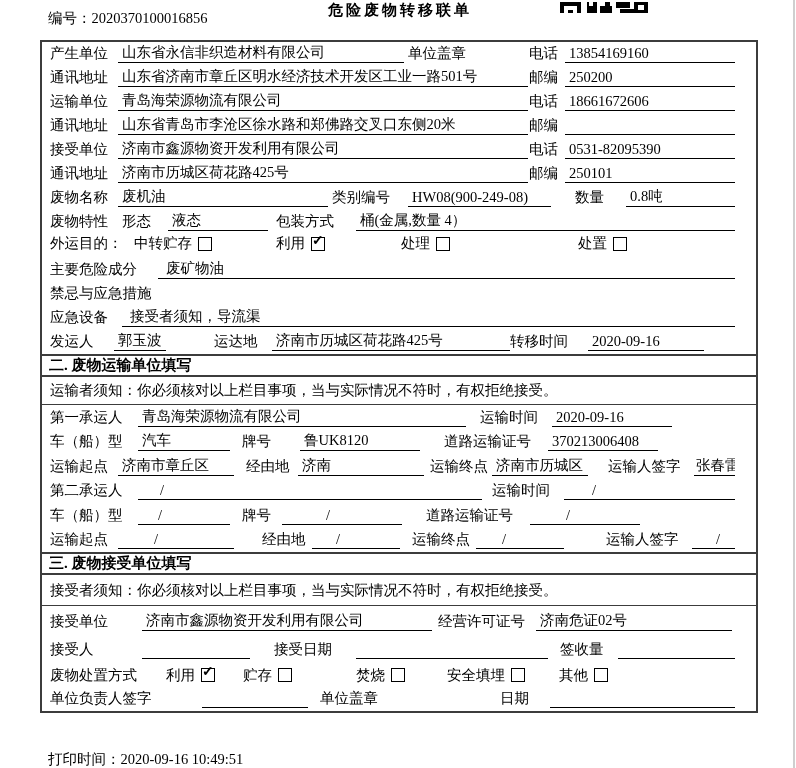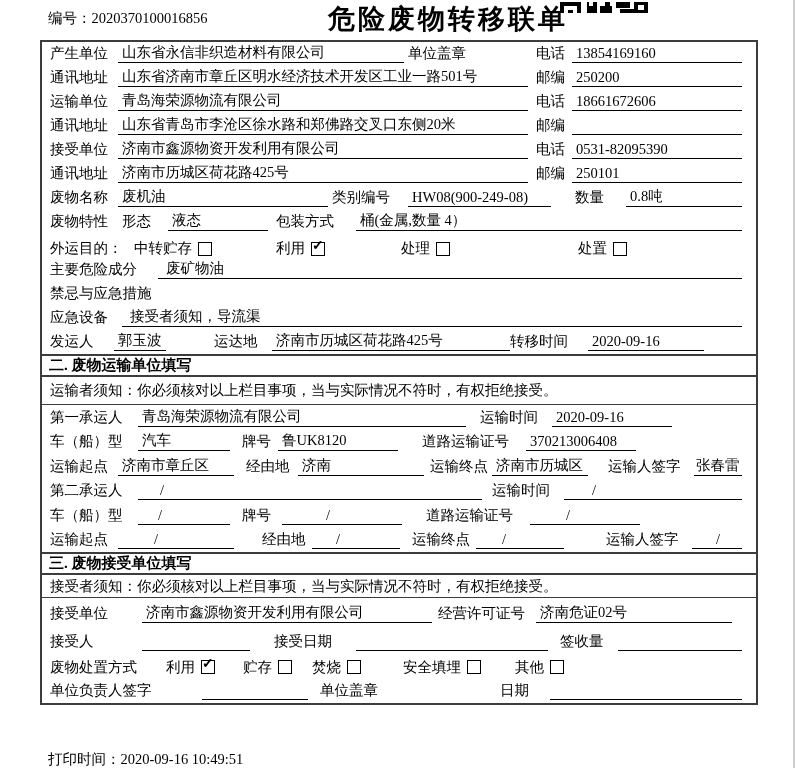--- a/index.html
+++ b/index.html
@@ -3,42 +3,42 @@
 <meta charset="utf-8">
 <style>
   html,body{margin:0;padding:0;}
   body{
     width:796px;height:768px;position:relative;overflow:hidden;
     background:#ffffff;color:#000;
     font-family:"Liberation Serif","DejaVu Serif",serif;
     font-size:14.5px;
   }
   .serial{position:absolute;left:48px;top:9px;white-space:nowrap;}
-  .title{position:absolute;left:328px;top:1px;font-size:27px;font-weight:bold;letter-spacing:3px;white-space:nowrap;}
+  .title{position:absolute;left:328px;top:1px;font-size:15px;font-weight:bold;letter-spacing:3px;white-space:nowrap;}
   .qr{position:absolute;left:560px;top:0;}
   .edge-right{position:absolute;right:1px;top:0;width:2px;height:768px;background:#cfcfcf;}
 
   .sheet{
     position:absolute;left:40px;top:40px;width:718px;box-sizing:border-box;
     border:2px solid #3c3c3c;background:#fff;
   }
   .sech{
     height:23px;display:flex;align-items:center;padding-left:7px;
     font-weight:bold;font-size:15px;border-bottom:2px solid #3c3c3c;
     box-sizing:border-box;white-space:nowrap;
   }
   .bt{border-top:2px solid #3c3c3c;text-align:right;}
   .notice{
     display:flex;align-items:center;padding-left:8px;box-sizing:border-box;
     border-bottom:1.5px solid #3c3c3c;white-space:nowrap;
   }
-  .n1{height:28px}.n2{height:23px}
+  .n1{height:28px}.n2{height:31px}
   .row{
     display:flex;align-items:flex-end;box-sizing:border-box;
-    padding:0 14px 3px 8px;white-space:nowrap;
+    padding:0 21px 3px 8px;white-space:nowrap;
   }
   .h24{height:24px}.h245{height:24.5px}.h28{height:28px}.h26{height:26px}.h23{height:23px}
   .lbl{flex-shrink:0;white-space:nowrap;}
   .fld{
     flex-shrink:0;border-bottom:1px solid #000;box-sizing:border-box;
     padding:0 4px;white-space:nowrap;min-height:16px;overflow:hidden;
   }
   .grow{flex:1 1 auto;}
   .opt{display:flex;align-items:center;flex-shrink:0;white-space:nowrap;}
   .cb{
@@ -129,21 +129,21 @@
   </div>
 
   <div class="row h24">
     <span class="lbl" style="width:60px">废物特性</span>
     <span class="lbl" style="width:32px;margin-left:12px">形态</span>
     <span class="fld" style="width:100px;margin-left:14px">液态</span>
     <span class="lbl" style="width:64px;margin-left:8px">包装方式</span>
     <span class="fld grow" style="margin-left:16px">桶(金属,数量 4）</span>
   </div>
 
-  <div class="row h24" style="align-items:flex-end;padding-bottom:0">
+  <div class="row h24" style="align-items:flex-start;padding-bottom:0">
     <span class="lbl" style="width:80px">外运目的：</span>
     <span class="opt" style="margin-left:4px">
       <span>中转贮存</span>
       <span class="cb"></span>
     </span>
     <span class="opt" style="margin-left:64px">
       <span>利用</span>
       <span class="cb checked"></span>
     </span>
     <span class="opt" style="margin-left:76px">
@@ -186,21 +186,21 @@
     <span class="lbl" style="width:72px">第一承运人</span>
     <span class="fld" style="width:328px;margin-left:16px">青岛海荣源物流有限公司</span>
     <span class="lbl" style="width:62px;margin-left:14px">运输时间</span>
     <span class="fld" style="width:120px;margin-left:10px">2020-09-16</span>
   </div>
 
   <div class="row h245">
     <span class="lbl" style="width:68px">车（船）型</span>
     <span class="fld" style="width:92px;margin-left:20px">汽车</span>
     <span class="lbl" style="width:32px;margin-left:12px">牌号</span>
-    <span class="fld" style="width:120px;margin-left:4px">鲁UK8120</span>
+    <span class="fld" style="width:120px;margin-left:26px">鲁UK8120</span>
     <span class="lbl" style="width:92px;margin-left:24px">道路运输证号</span>
     <span class="fld" style="width:110px;margin-left:12px">370213006408</span>
   </div>
 
   <div class="row h245">
     <span class="lbl" style="width:60px">运输起点</span>
     <span class="fld" style="width:116px;margin-left:8px">济南市章丘区</span>
     <span class="lbl" style="width:46px;margin-left:12px">经由地</span>
     <span class="fld" style="width:126px;margin-left:6px">济南</span>
     <span class="lbl" style="width:58px;margin-left:6px">运输终点</span>
@@ -258,21 +258,21 @@
   <div class="row h26" style="align-items:center;padding-bottom:0">
     <span class="lbl" style="width:84px">废物处置方式</span>
     <span class="opt" style="margin-left:32px">
       <span>利用</span>
       <span class="cb checked"></span>
     </span>
     <span class="opt" style="margin-left:28px">
       <span>贮存</span>
       <span class="cb"></span>
     </span>
-    <span class="opt" style="margin-left:20px">
+    <span class="opt" style="margin-left:64px">
       <span>焚烧</span>
       <span class="cb"></span>
     </span>
     <span class="opt" style="margin-left:42px">
       <span>安全填埋</span>
       <span class="cb"></span>
     </span>
     <span class="opt" style="margin-left:34px">
       <span>其他</span>
       <span class="cb"></span>

